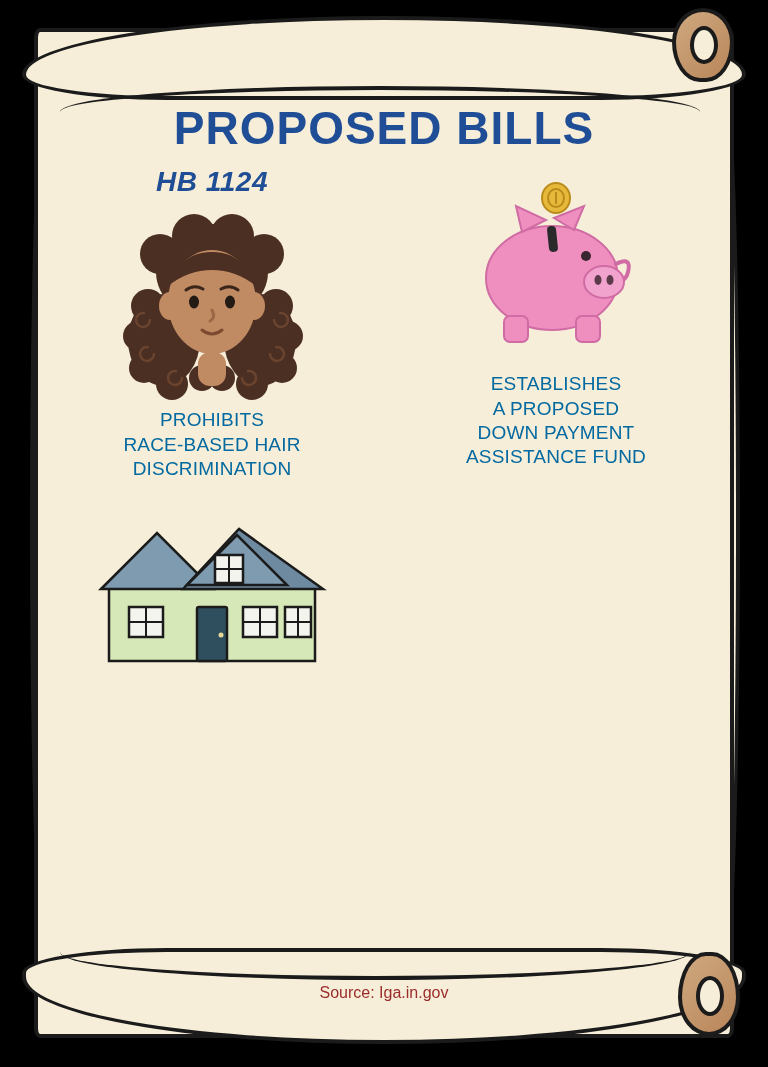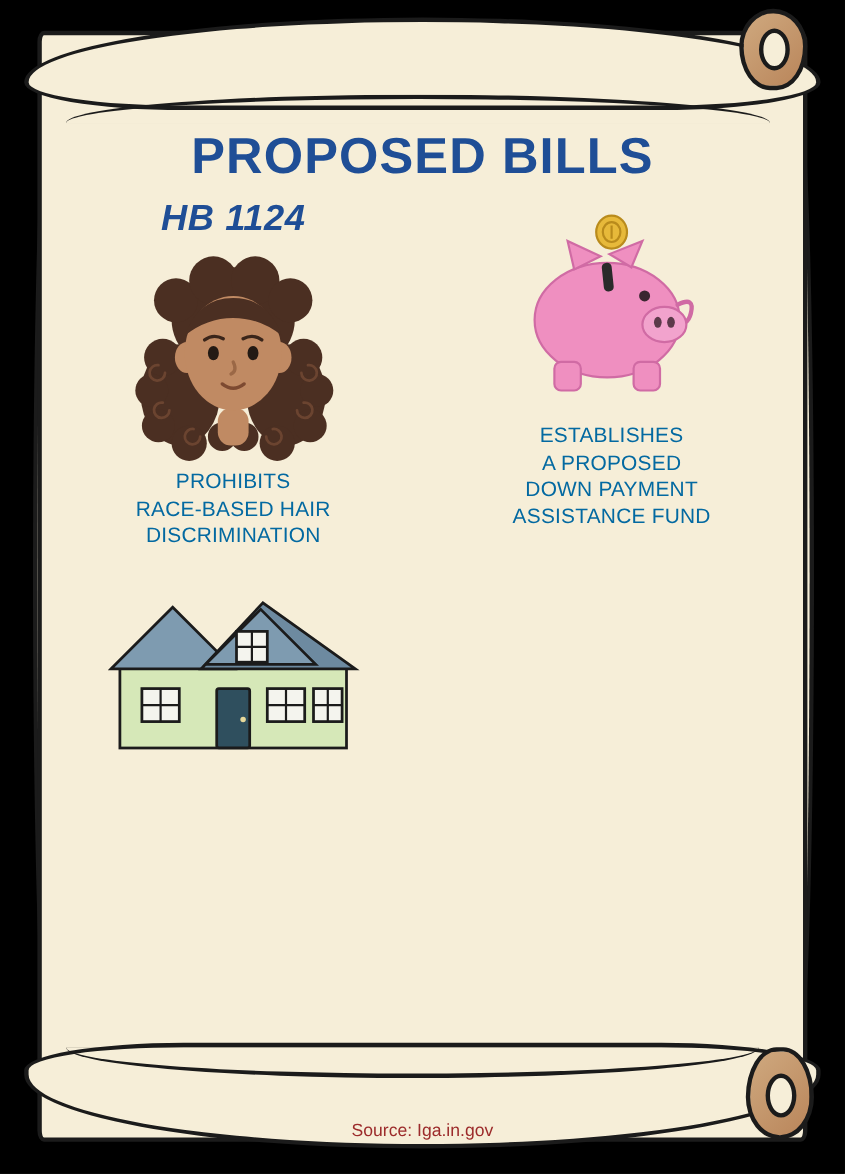--- a/index.html
+++ b/index.html
@@ -142,21 +142,21 @@
     border: 4px solid #1b1b1b;
     border-radius: 50%;
     background: #f6eed8;
     box-sizing: border-box;
   }
 
   
   .content {
     position: absolute;
     left: 40px;
-    top: 109px;
+    top: 96px;
     width: 688px;
     height: 860px;
     text-align: center;
   }
 
   .title {
     font-size: 46px;
     font-weight: bold;
     letter-spacing: 1px;
     color: #1f4e96;
@@ -177,21 +177,21 @@
     grid-template-columns: 1fr 1fr;
     grid-template-rows: auto auto;
     row-gap: 8px;
   }
   .cell {
     display: flex;
     flex-direction: column;
     align-items: center;
   }
   .bill-number {
-    font-size: 33px;
+    font-size: 28px;
     font-weight: bold;
     font-style: italic;
     color: #1f4e96;
     letter-spacing: 0.5px;
     margin-bottom: 4px;
   }
   .art {
     height: 200px;
     display: flex;
     align-items: center;
@@ -203,21 +203,21 @@
     color: #0369a1;
     line-height: 1.28;
     letter-spacing: 0.2px;
     white-space: pre-line;
     margin-top: 6px;
   }
 
   .source {
     position: absolute;
     left: 0;
-    top: 1020px;
+    top: 984px;
     width: 768px;
     text-align: center;
     font-size: 16px;
     color: #9c2b2b;
   }
 </style>
 </head>
 <body>
 
 <div id="poster">

